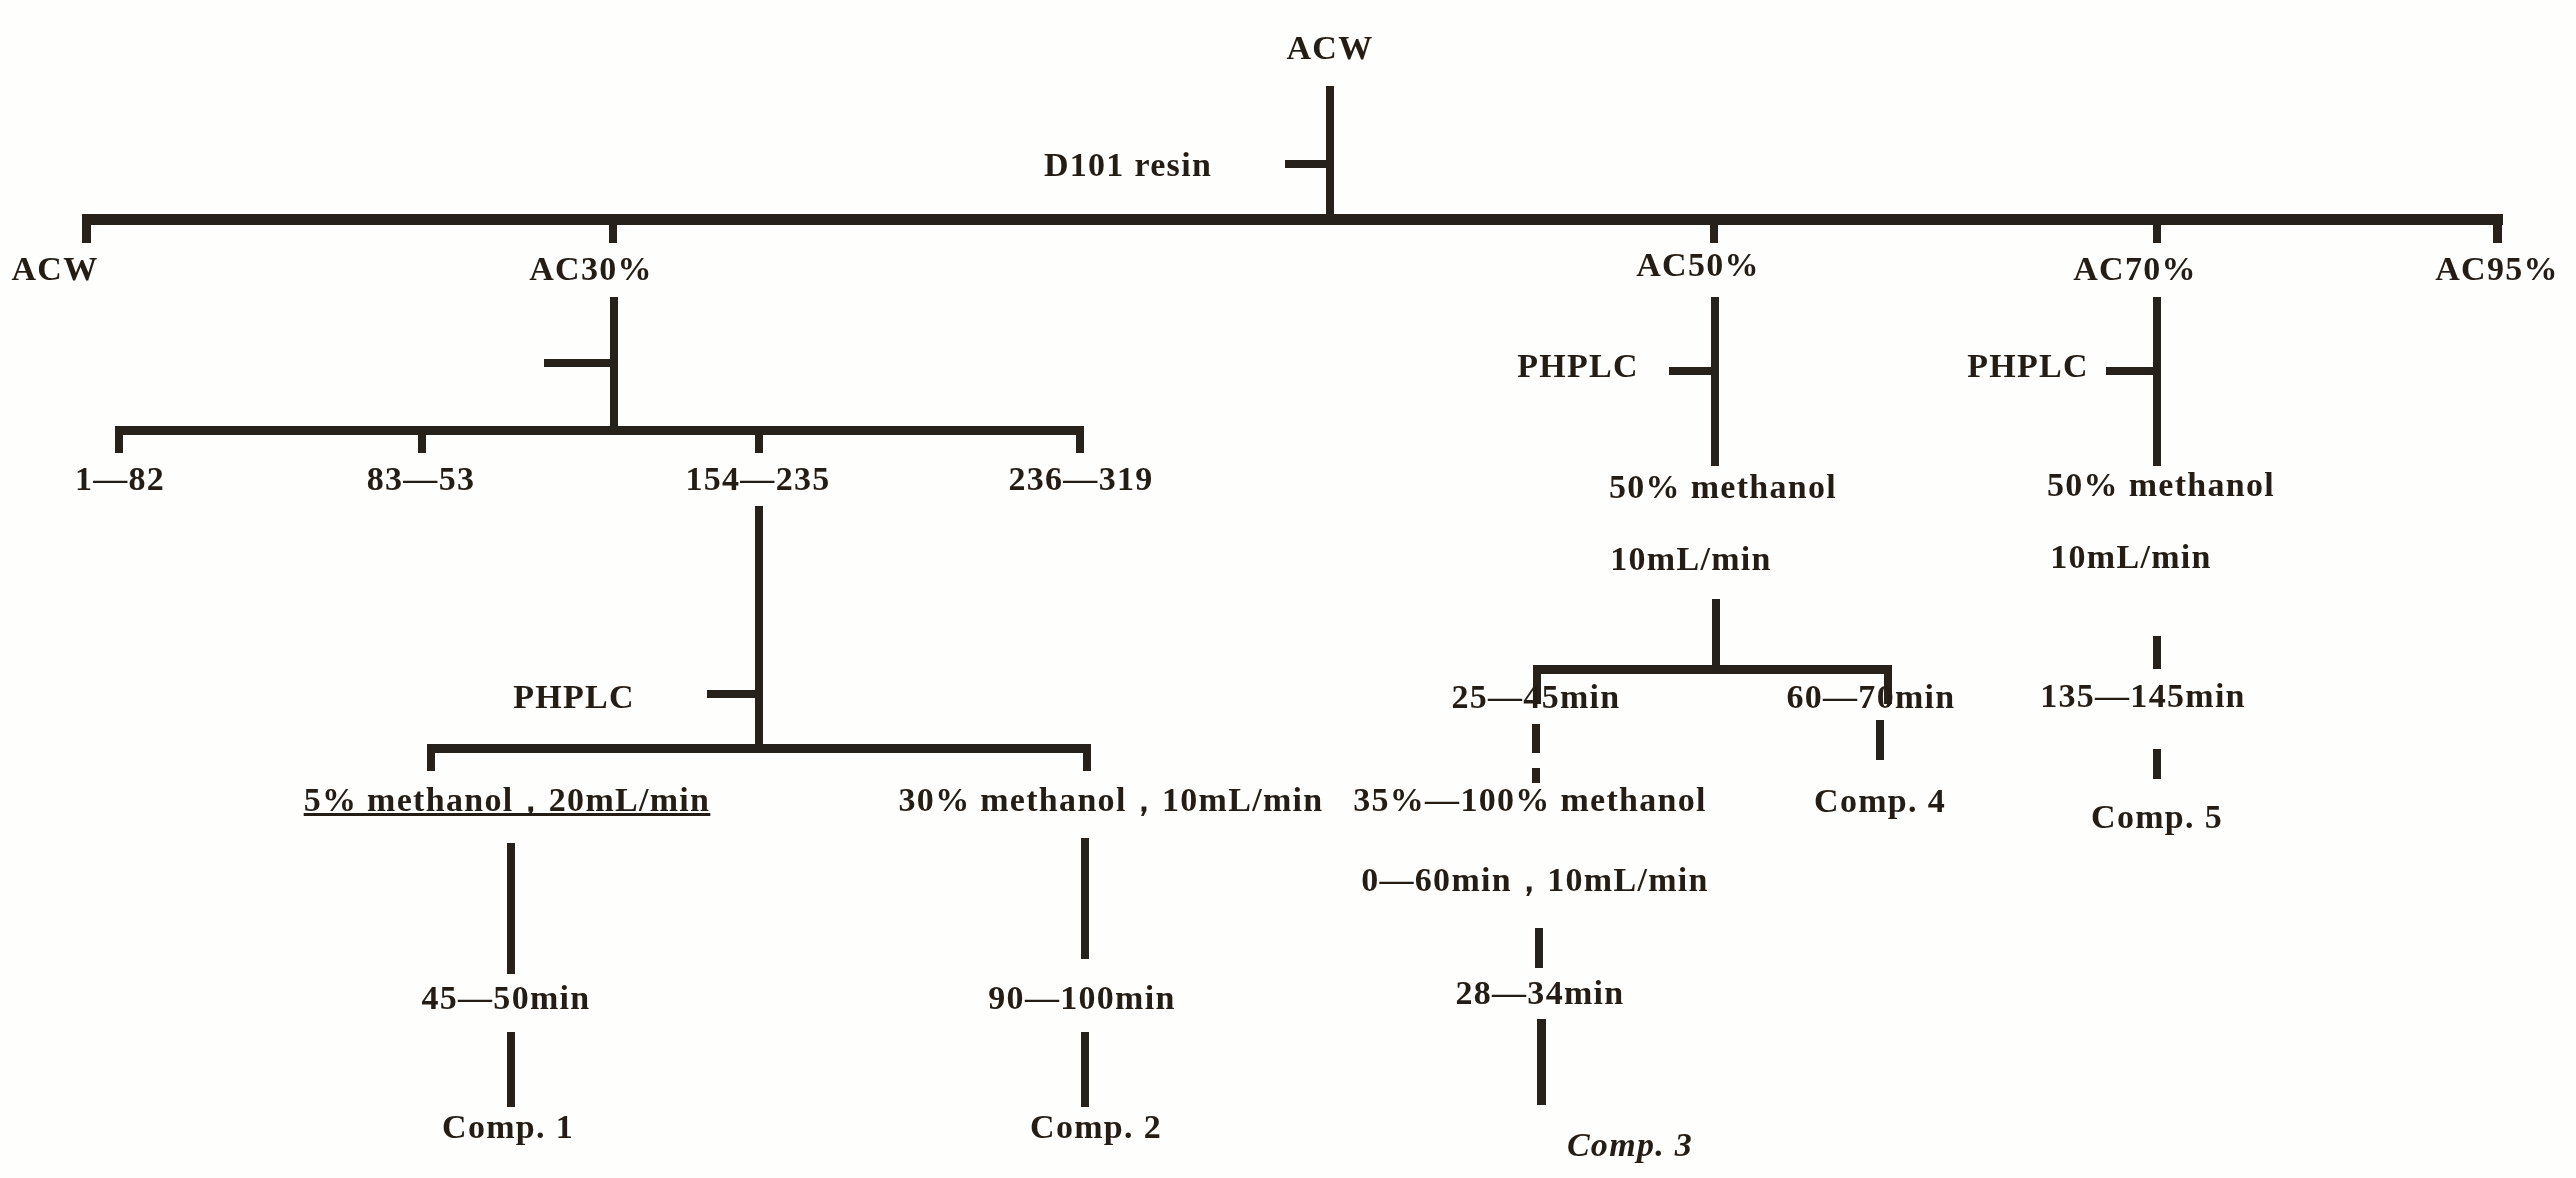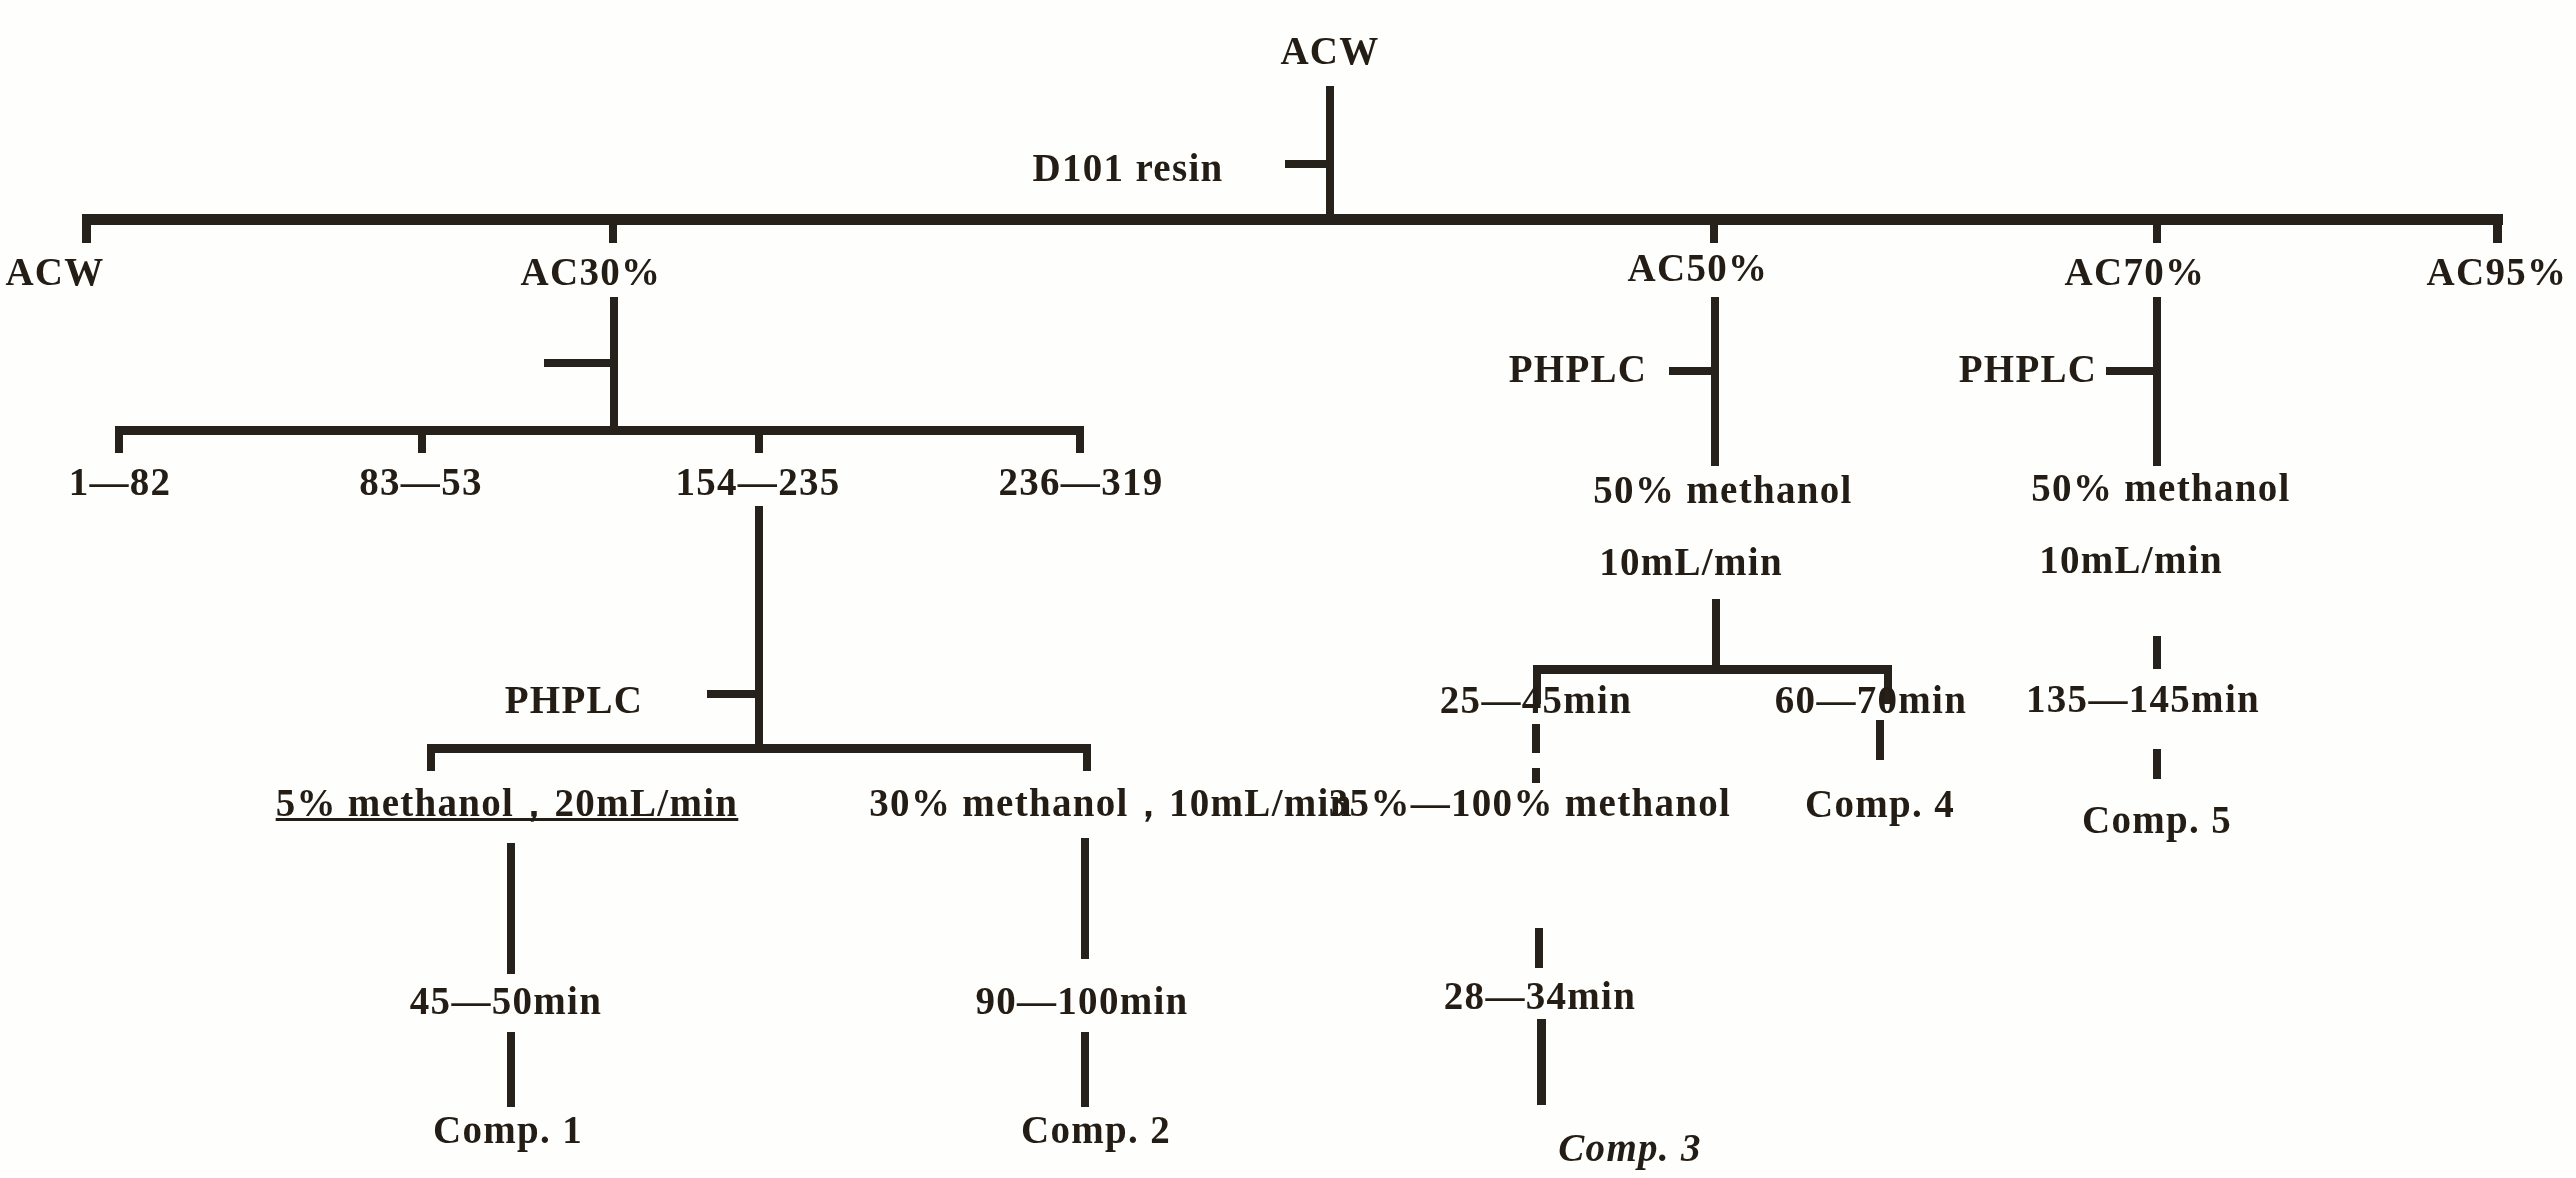--- a/index.html
+++ b/index.html
@@ -9,21 +9,21 @@
     position:relative;
     font-family:"Liberation Serif", serif;
     font-weight:bold;
     color:#241d15;
     overflow:hidden;
   }
   .canvas{position:absolute;left:0;top:0;width:2576px;height:1178px;}
   .lbl{
     position:absolute;
     transform:translateX(-50%);
-    font-size:39px;
+    font-size:34px;
     line-height:1.0;
     white-space:nowrap;
     letter-spacing:1.3px;
   }
   .ln{position:absolute;background:#27211b;}
   .dash{position:absolute;background:#27211b;}
 </style>
 </head>
 <body>
 
@@ -89,20 +89,21 @@
   <div class="ln" style="left:1533px;top:674px;width:8.1px;height:30px;"></div>
   <div class="ln" style="left:1884px;top:674px;width:8.1px;height:30px;"></div>
   <span class="lbl" style="left:1536px;top:680px;">25—45min</span>
   <span class="lbl" style="left:1871px;top:680px;">60—70min</span>
   <div class="dash" style="left:1876px;top:720px;width:8.1px;height:40px;"></div>
   <span class="lbl" style="left:1880px;top:784px;">Comp. 4</span>
 
   <div class="dash" style="left:1532px;top:724px;width:8.1px;height:29px;"></div>
   <div class="dash" style="left:1532px;top:768px;width:8.1px;height:15px;"></div>
   <span class="lbl" style="left:1530px;top:783px;">35%—100% methanol</span>
+  <span class="lbl" style="left:1535px;top:863px;">0—60min，10mL/min</span>
   <div class="dash" style="left:1535px;top:928px;width:8.1px;height:40px;"></div>
   <span class="lbl" style="left:1540px;top:976px;">28—34min</span>
   <div class="ln" style="left:1537px;top:1019px;width:9.4px;height:86px;"></div>
   <span class="lbl" style="left:1630px;top:1128px;font-style:italic;">Comp. 3</span>
 
   <div class="ln" style="left:2153px;top:297px;width:8.1px;height:169px;"></div>
   <span class="lbl" style="left:2028px;top:349px;">PHPLC</span>
   <div class="ln" style="left:2106px;top:367px;width:48px;height:8.1px;"></div>
   <span class="lbl" style="left:2161px;top:468px;">50% methanol</span>
   <span class="lbl" style="left:2131px;top:540px;">10mL/min</span>

